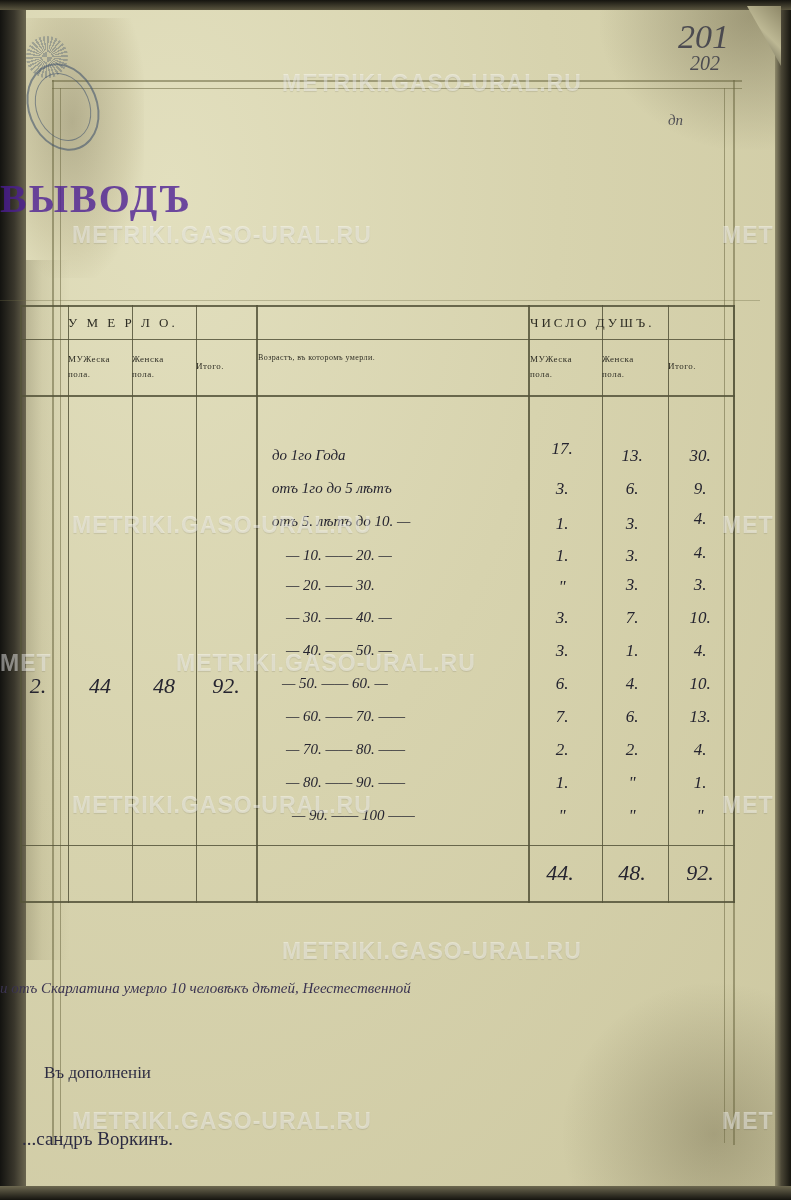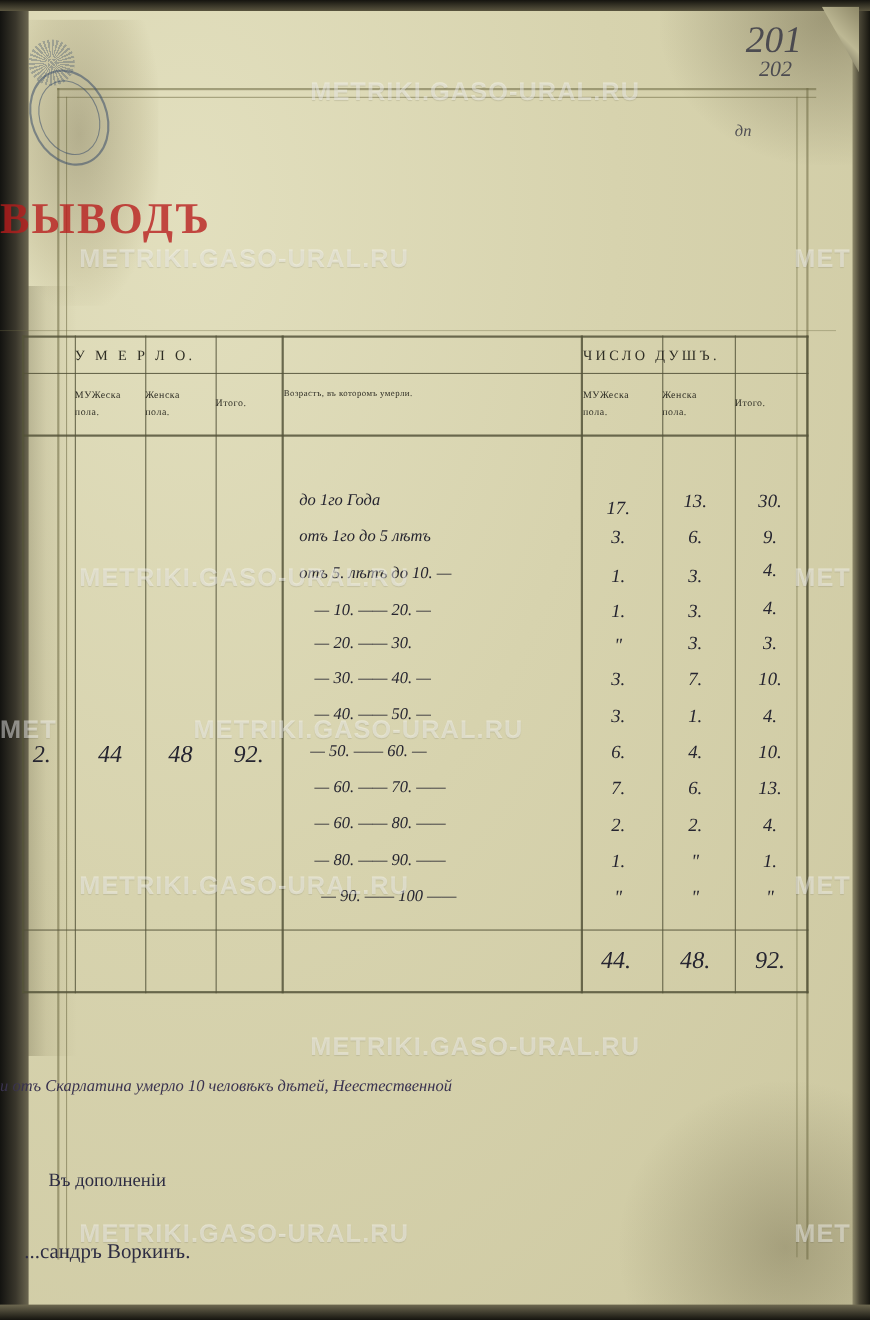--- a/index.html
+++ b/index.html
@@ -128,21 +128,21 @@
   }
 
   
   .big-title {
     position: absolute;
     left: 0px; top: 175px;
     font-family: "Liberation Serif", serif;
     font-weight: bold;
     font-size: 40px;
     letter-spacing: 2px;
-    color: #b91c1c;
+    color: #4c1d95;
     opacity: 0.78;
   }
 
   
   .table-wrap {
     position: absolute;
     left: 20px; top: 305px;
     width: 715px; height: 600px;
   }
   .tline {
@@ -294,21 +294,21 @@
     <div class="th th-small" style="left:582px; top:48px; width:66px;">Женска</div>
     <div class="th th-small" style="left:582px; top:63px; width:66px;">пола.</div>
     <div class="th th-small" style="left:648px; top:55px; width:65px;">Итого.</div>
 
     <div class="bignum" style="left:-8px; top:368px; width:52px;">2.</div>
     <div class="bignum" style="left:50px; top:368px; width:60px;">44</div>
     <div class="bignum" style="left:114px; top:368px; width:60px;">48</div>
     <div class="bignum" style="left:176px; top:368px; width:60px;">92.</div>
 
     <div class="age-row" style="left:252px; top:142px;">до 1го    Года</div>
-    <div class="num" style="left:512px; top:147px;">17.</div>
+    <div class="num" style="left:512px; top:134px;">17.</div>
     <div class="num" style="left:582px; top:141px;">13.</div>
     <div class="num" style="left:650px; top:141px;">30.</div>
 
     <div class="age-row" style="left:252px; top:175px;">отъ 1го до    5 лѣтъ</div>
     <div class="num" style="left:512px; top:174px;">3.</div>
     <div class="num" style="left:582px; top:174px;">6.</div>
     <div class="num" style="left:650px; top:174px;">9.</div>
 
     <div class="age-row" style="left:252px; top:208px;">отъ 5. лѣтъ до 10. —</div>
     <div class="num" style="left:512px; top:209px;">1.</div>
@@ -338,21 +338,21 @@
     <div class="age-row" style="left:262px; top:370px;text-align:center;">—  50. ——  60. —</div>
     <div class="num" style="left:512px; top:369px;">6.</div>
     <div class="num" style="left:582px; top:369px;">4.</div>
     <div class="num" style="left:650px; top:369px;">10.</div>
 
     <div class="age-row" style="left:266px; top:403px;">—  60. ——  70. ——</div>
     <div class="num" style="left:512px; top:402px;">7.</div>
     <div class="num" style="left:582px; top:402px;">6.</div>
     <div class="num" style="left:650px; top:402px;">13.</div>
 
-    <div class="age-row" style="left:266px; top:436px;">—  60. ——  80. ——</div>
+    <div class="age-row" style="left:266px; top:436px;">—  70. ——  80. ——</div>
     <div class="num" style="left:512px; top:435px;">2.</div>
     <div class="num" style="left:582px; top:435px;">2.</div>
     <div class="num" style="left:650px; top:435px;">4.</div>
 
     <div class="age-row" style="left:266px; top:469px;">—  80. ——  90. ——</div>
     <div class="num" style="left:512px; top:468px;">1.</div>
     <div class="num" style="left:582px; top:468px;">"</div>
     <div class="num" style="left:650px; top:468px;">1.</div>
 
     <div class="age-row" style="left:272px; top:502px;">—  90. ——  100 ——</div>

